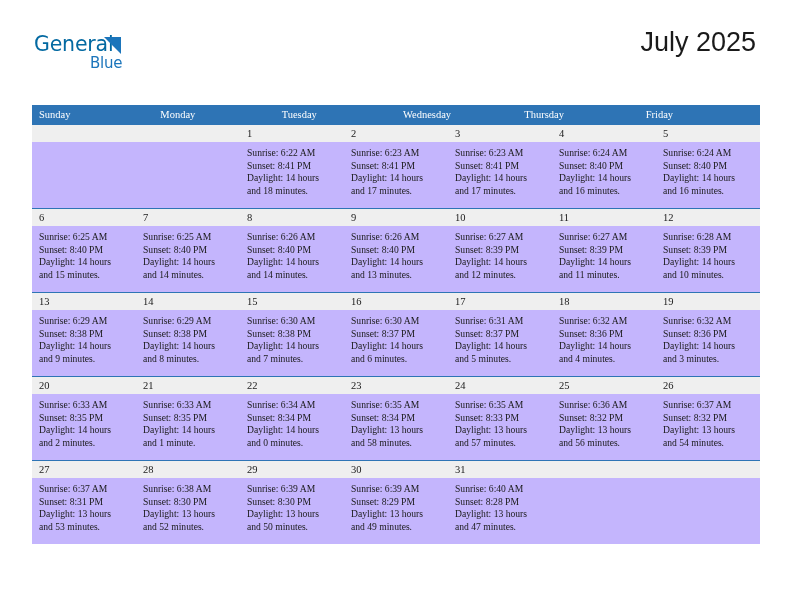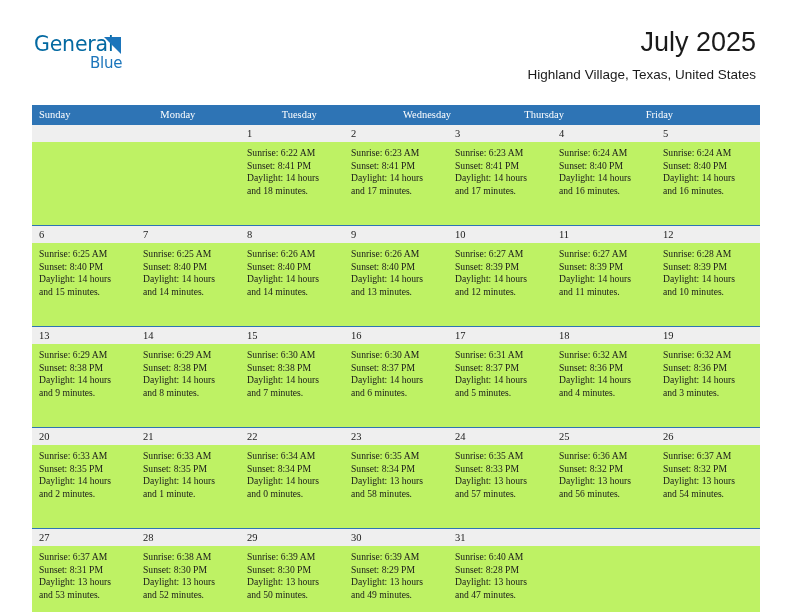--- a/index.html
+++ b/index.html
@@ -117,22 +117,22 @@
   .datenum {
     flex: 1 1 0;
     font-size: 10.5px;
     line-height: 17px;
     padding-left: 7px;
     box-sizing: border-box;
     color: #1a1a1a;
   }
   .bodyrow {
     display: flex;
-    height: 83px;
-    background: #bef264;
+    height: 66px;
+    background: #c4b5fd;
   }
   .daycell {
     flex: 1 1 0;
     padding: 5px 6px 0 7px;
     box-sizing: border-box;
   }
   .dayline {
     font-size: 9.6px;
     line-height: 12.7px;
     color: #1a1a1a;
@@ -145,21 +145,20 @@
 <div class="page">
 
   <div class="top">
     <div class="logo">
       <span class="logo-general">General</span>
       <span class="logo-tri"></span>
       <span class="logo-blue">Blue</span>
     </div>
     <div class="title-block">
       <div class="cal-title">July 2025</div>
-      <div class="cal-sub">Highland Village, Texas, United States</div>
     </div>
   </div>
 
   <div class="cal">
     <div class="weekdays">
         <div class="weekday">Sunday</div>
         <div class="weekday">Monday</div>
         <div class="weekday">Tuesday</div>
         <div class="weekday">Wednesday</div>
         <div class="weekday">Thursday</div>

